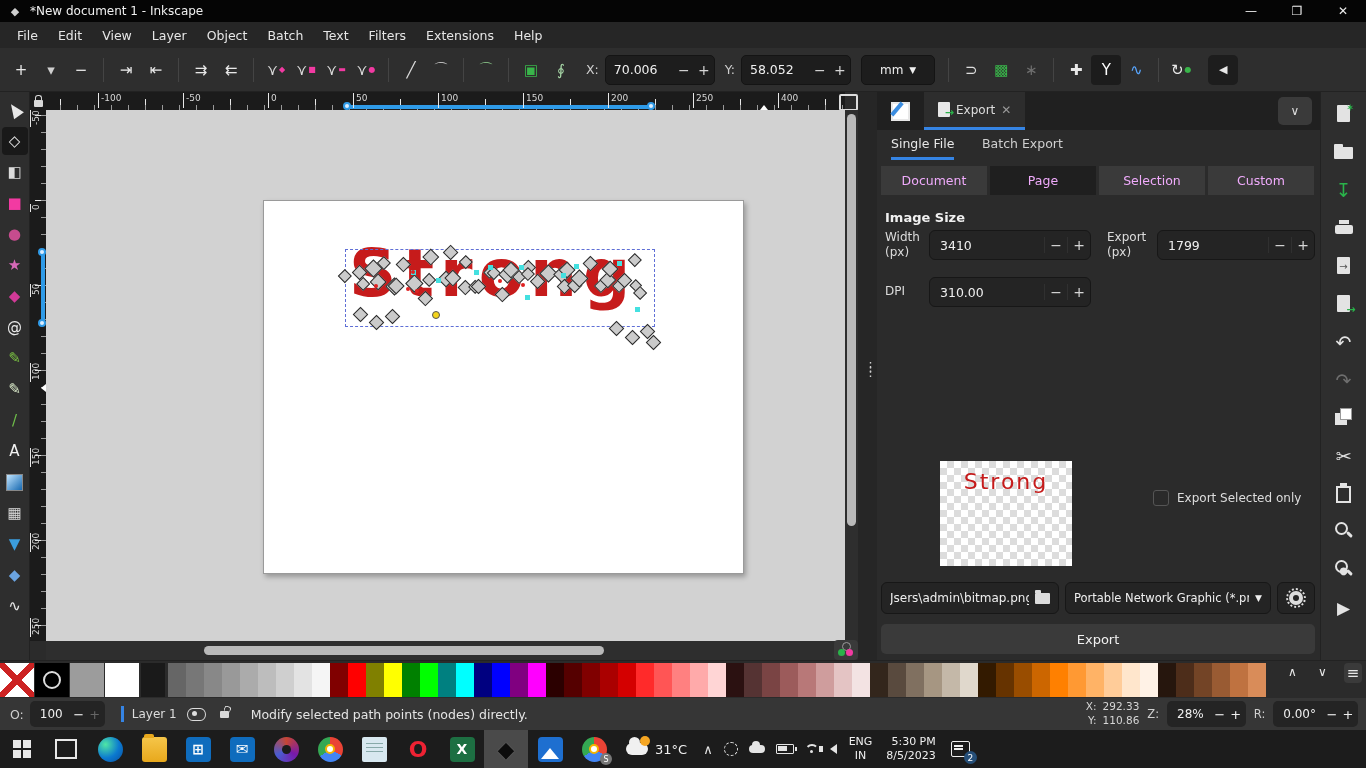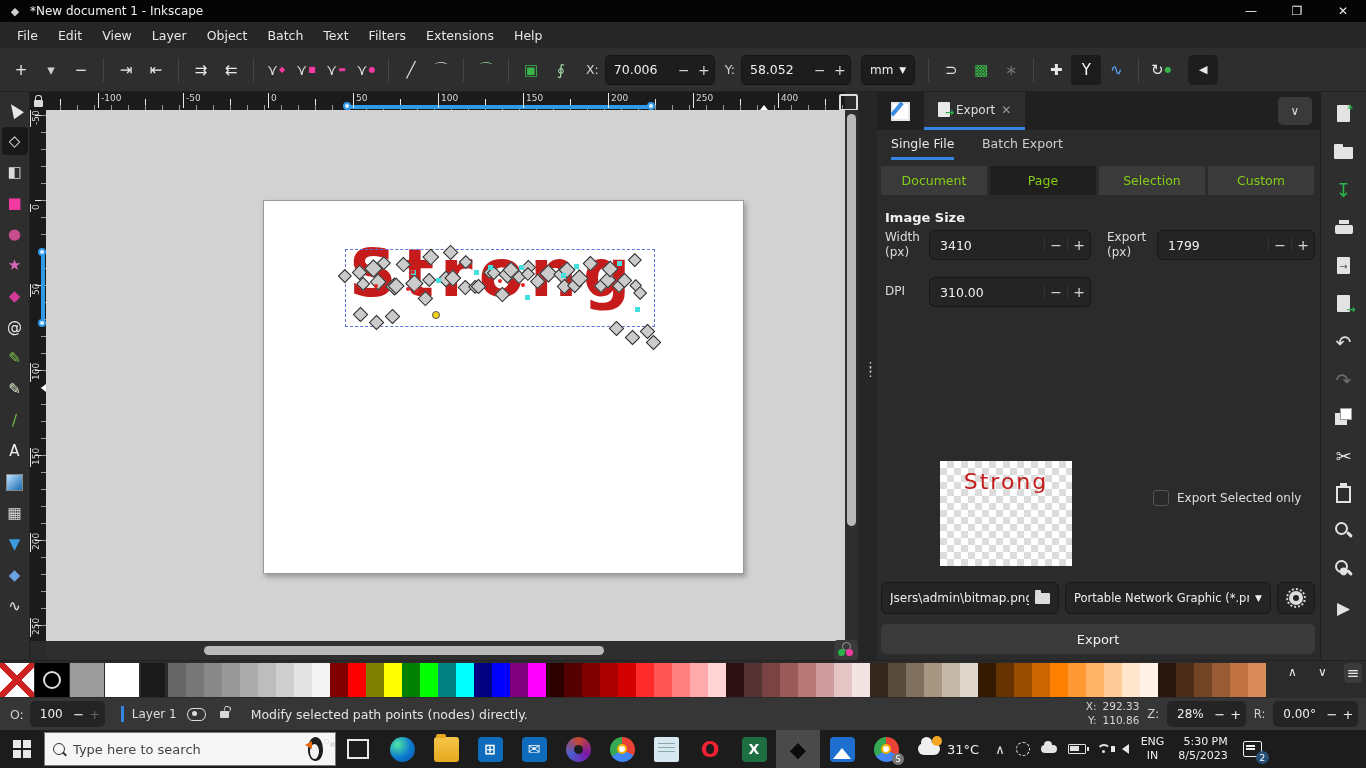--- a/index.html
+++ b/index.html
@@ -23,21 +23,21 @@
   
   #toolbar{left:0;top:48px;width:1366px;height:44px;background:#2e2e2e;display:flex;align-items:center;padding:0 6px;box-sizing:border-box;border-bottom:1px solid #222;}
   .tbi{width:30px;height:30px;display:flex;align-items:center;justify-content:center;border-radius:4px;position:relative;font-size:15px;}
   .tbi .dot{font-size:8px;margin-left:1px;}
   .tbi.pressed{background:#1c1c1c;}
   .tbsep{width:1px;height:24px;background:#444;margin:0 7px;}
   .spin{background:#1d1d1d;border:1px solid #141414;border-radius:5px;height:28px;display:flex;align-items:center;color:#efefef;}
   .spin .val{padding:0 8px;min-width:52px;font-size:12.5px;}
   .spin .sbtn{width:20px;text-align:center;color:#d6d6d6;font-size:14px;}
   .flabel{color:#cfcfcf;margin:0 6px 0 10px;font-size:12.5px;}
-  #unit-dd{background:#1d1d1d;border:1px solid #141414;border-radius:5px;height:28px;display:flex;align-items:center;padding:0 8px;gap:6px;margin-left:10px;color:#efefef;}
+  #unit-dd{background:#1d1d1d;border:1px solid #141414;border-radius:5px;height:28px;display:flex;align-items:center;padding:0 18px;gap:6px;margin-left:10px;color:#efefef;}
   #collapse-btn{background:#1d1d1d;border-radius:5px;width:30px;height:30px;display:flex;align-items:center;justify-content:center;margin-left:12px;color:#e8e8e8;font-size:11px;}
 
   
   #toolbox{left:0;top:92px;width:30px;height:568px;background:#2e2e2e;border-right:1px solid #222;display:flex;flex-direction:column;align-items:center;padding-top:4px;box-sizing:border-box;gap:3px;}
   .tool{width:26px;height:28px;display:flex;align-items:center;justify-content:center;border-radius:4px;font-size:15px;}
   .tool.active{background:#191919;}
   .cursor-tri{width:0;height:0;border-left:6px solid transparent;border-right:6px solid transparent;border-bottom:14px solid #e8e8e8;transform:rotate(-35deg);}
   .grad-sq{width:15px;height:15px;border:1px solid #888;background:linear-gradient(135deg,#bfe4ff,#1668b0);}
 
   
@@ -88,21 +88,21 @@
   .dtab{height:38px;display:flex;align-items:center;justify-content:center;gap:6px;padding:0 14px;}
   .dtab.active{background:#2d2d2d;border-bottom:3px solid #3584e4;box-sizing:border-box;}
   .fs-icon{width:15px;height:15px;border:2px solid #e8e8e8;background:#fff;position:relative;}
   .fs-icon::after{content:"";position:absolute;left:2px;top:-3px;width:4px;height:16px;background:#3b8de0;transform:rotate(40deg);}
   .page-ico{width:12px;height:15px;background:#e8e8e8;border-radius:1px;position:relative;}
   .page-ico::after{content:"→";position:absolute;right:-4px;bottom:-2px;color:#2ab34a;font-size:11px;font-weight:bold;}
   #dock-chevron{position:absolute;right:8px;top:5px;width:34px;height:28px;background:#3a3a3a;border-radius:5px;display:flex;align-items:center;justify-content:center;color:#ddd;}
   .subtab{position:absolute;top:44px;font-size:12.5px;color:#e8e8e8;padding-bottom:6px;}
   #subtab-single{left:14px;border-bottom:3px solid #3584e4;}
   #subtab-batch{left:105px;color:#cfcfcf;}
-  .areabtn{position:absolute;top:74px;height:29px;width:107px;background:#3a3a3a;display:flex;align-items:center;justify-content:center;font-size:12.5px;color:#84cc16;border-right:1px solid #2b2b2b;box-sizing:border-box;}
+  .areabtn{position:absolute;top:74px;height:29px;width:107px;background:#3a3a3a;display:flex;align-items:center;justify-content:center;font-size:12.5px;color:#f0abfc;border-right:1px solid #2b2b2b;box-sizing:border-box;}
   .areabtn.active{background:#1f1f1f;}
   #imgsize-lbl{position:absolute;left:8px;top:118px;font-weight:bold;font-size:13px;color:#f0f0f0;}
   .dim-lbl{position:absolute;font-size:12px;color:#dcdcdc;line-height:1.25;}
   .dspin{position:absolute;height:30px;background:#242424;border:1px solid #171717;border-radius:6px;display:flex;align-items:center;color:#efefef;box-sizing:border-box;}
   .dspin .val{padding:0 10px;flex:1;font-size:12.5px;}
   .dspin .sbtn{width:22px;text-align:center;color:#d6d6d6;font-size:14px;border-left:1px solid #303030;}
   #preview{position:absolute;left:63px;top:369px;width:132px;height:105px;background:#fff;
     background-image:linear-gradient(45deg,#dcdcdc 25%,transparent 25%,transparent 75%,#dcdcdc 75%),linear-gradient(45deg,#dcdcdc 25%,transparent 25%,transparent 75%,#dcdcdc 75%);
     background-size:14px 14px;background-position:0 0,7px 7px;}
   #preview .ptxt{position:absolute;left:0;right:0;top:8px;text-align:center;color:#c61b1b;font-size:22px;letter-spacing:2px;}
@@ -697,30 +697,20 @@
 
 <div id="taskbar" class="abs">
   <div id="start-btn">
     <span class="win-logo">
         <span></span>
         <span></span>
         <span></span>
         <span></span>
       </span>
   </div>
-  <div id="search-box">
-    <span class="mag-sm"></span>
-    <span class="ph">Type here to search</span>
-    <span class="puffin">
-      <span class="body"></span>
-        <span class="belly"></span>
-        <span class="beak"></span>
-        <span class="eye"></span>
-    </span>
-  </div>
   <span id="tb-apps" style="display:flex;">
       <div class="tb-slot">
         <span class="taskview"></span>
       </div>
       <div class="tb-slot">
         <span class="app24 edge"></span>
       </div>
       <div class="tb-slot">
         <span class="app24 explorer"></span>
       </div>

